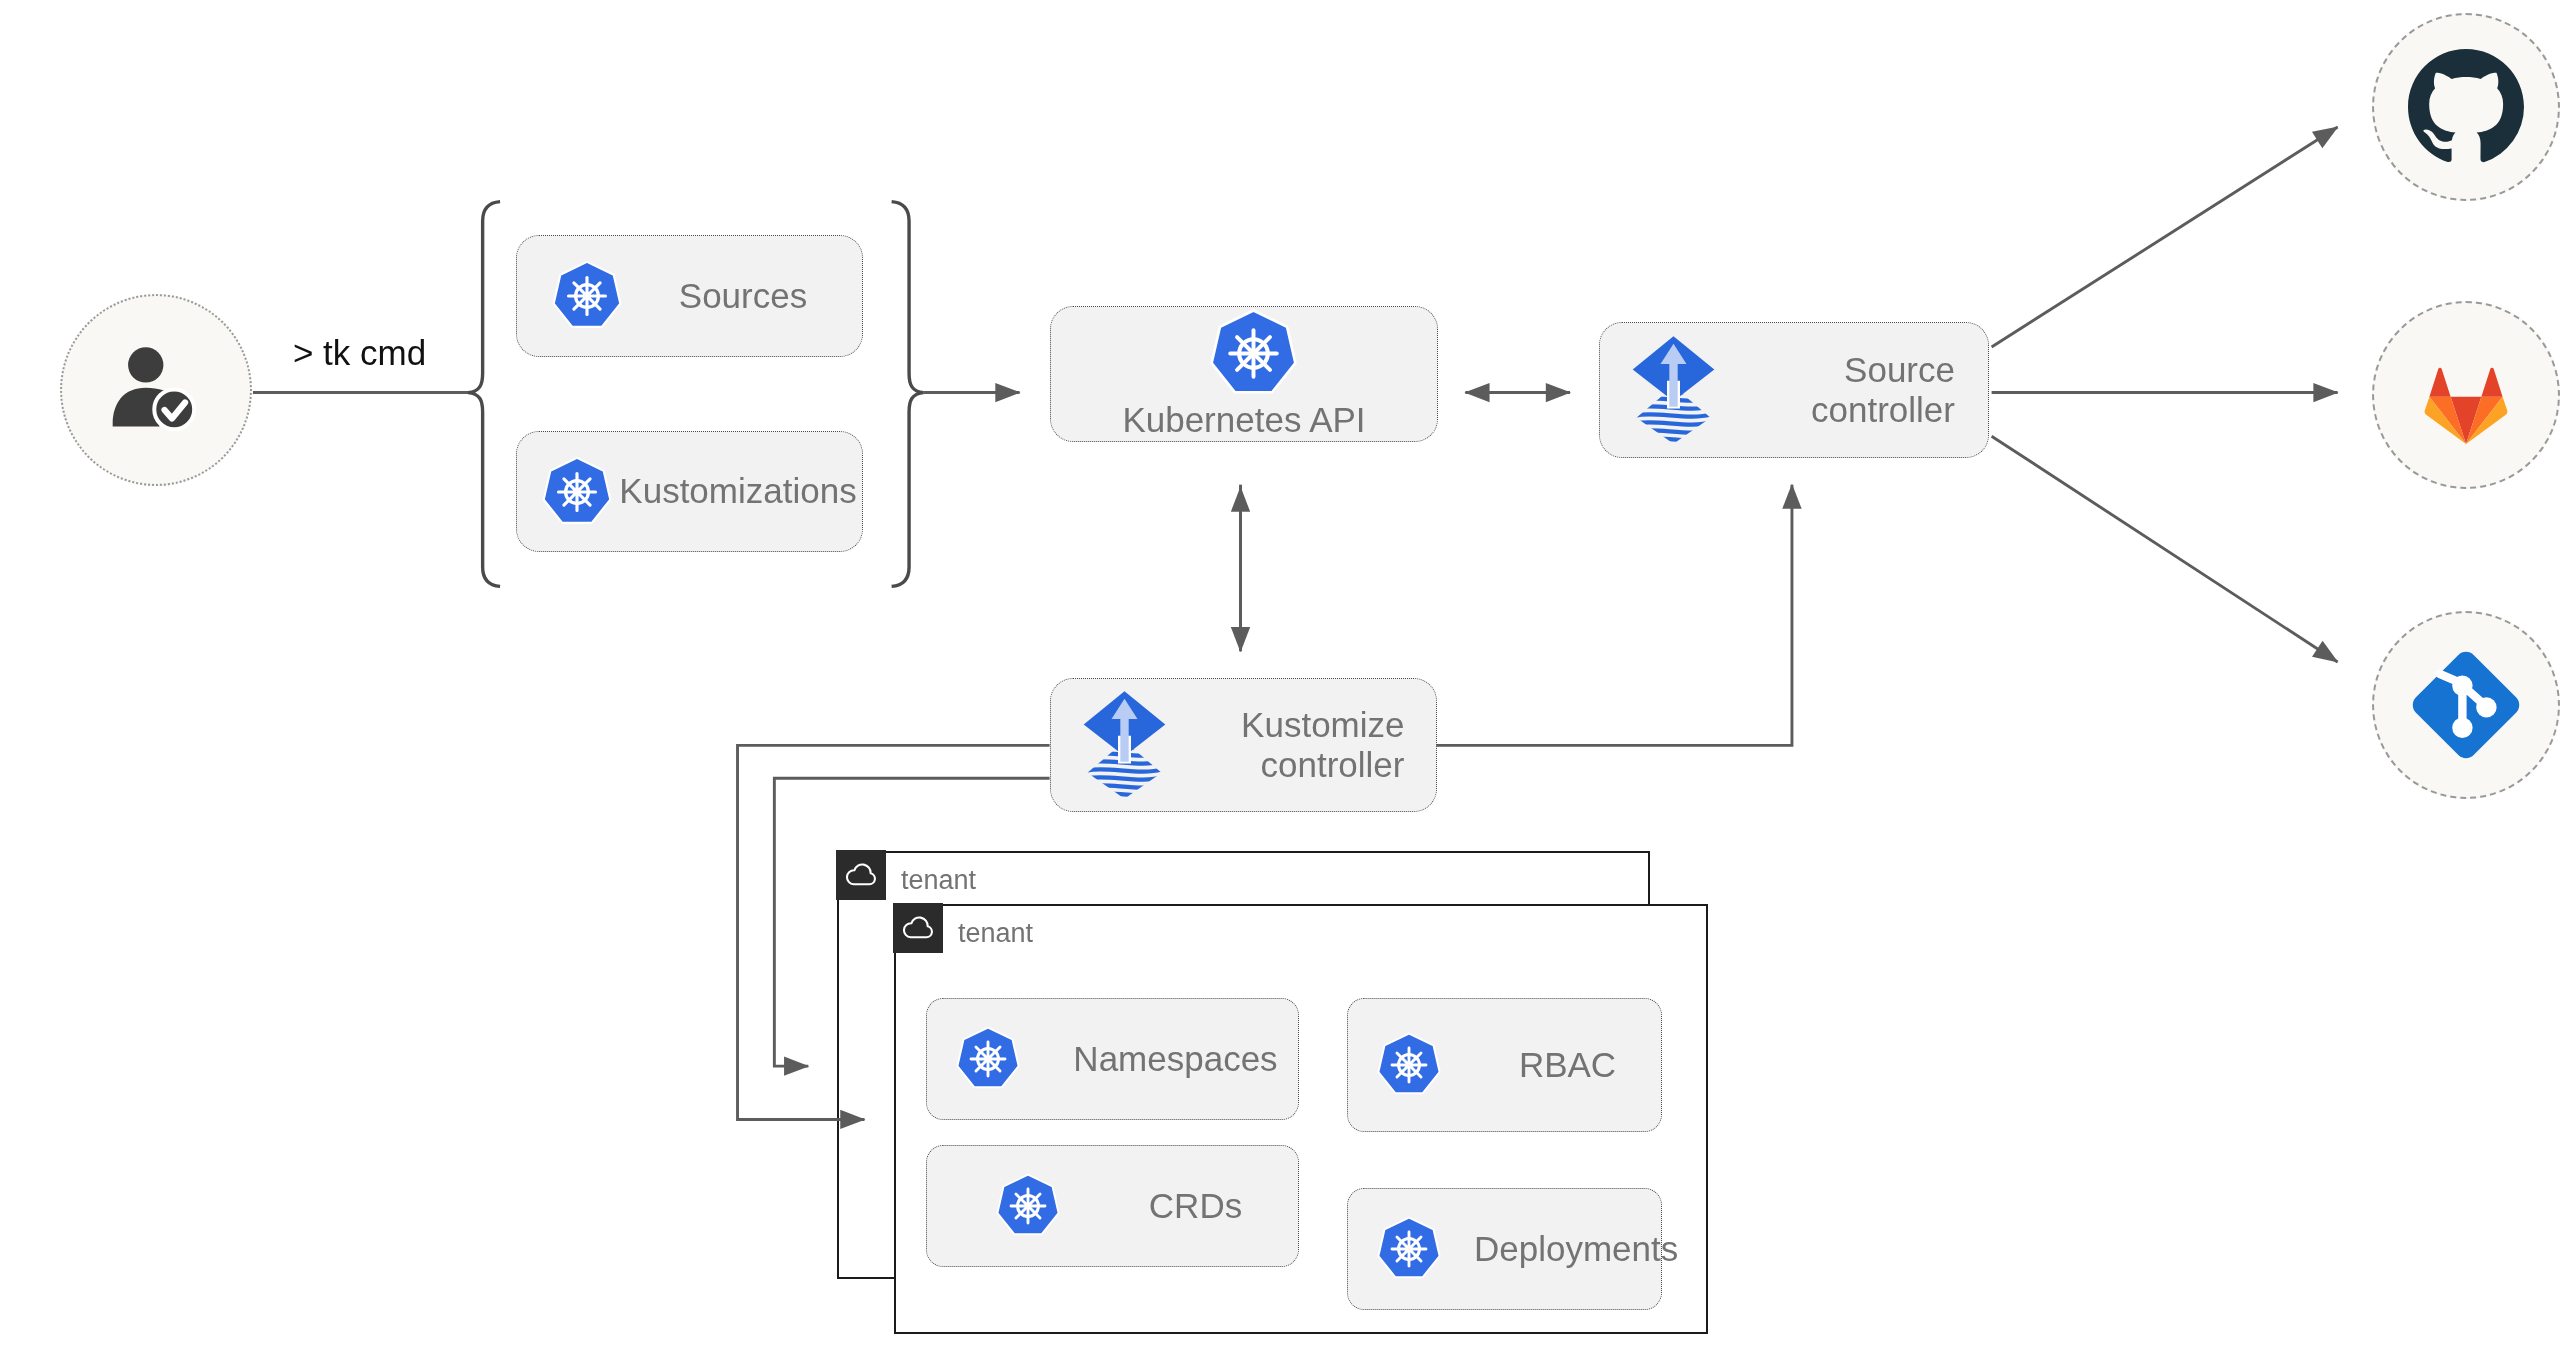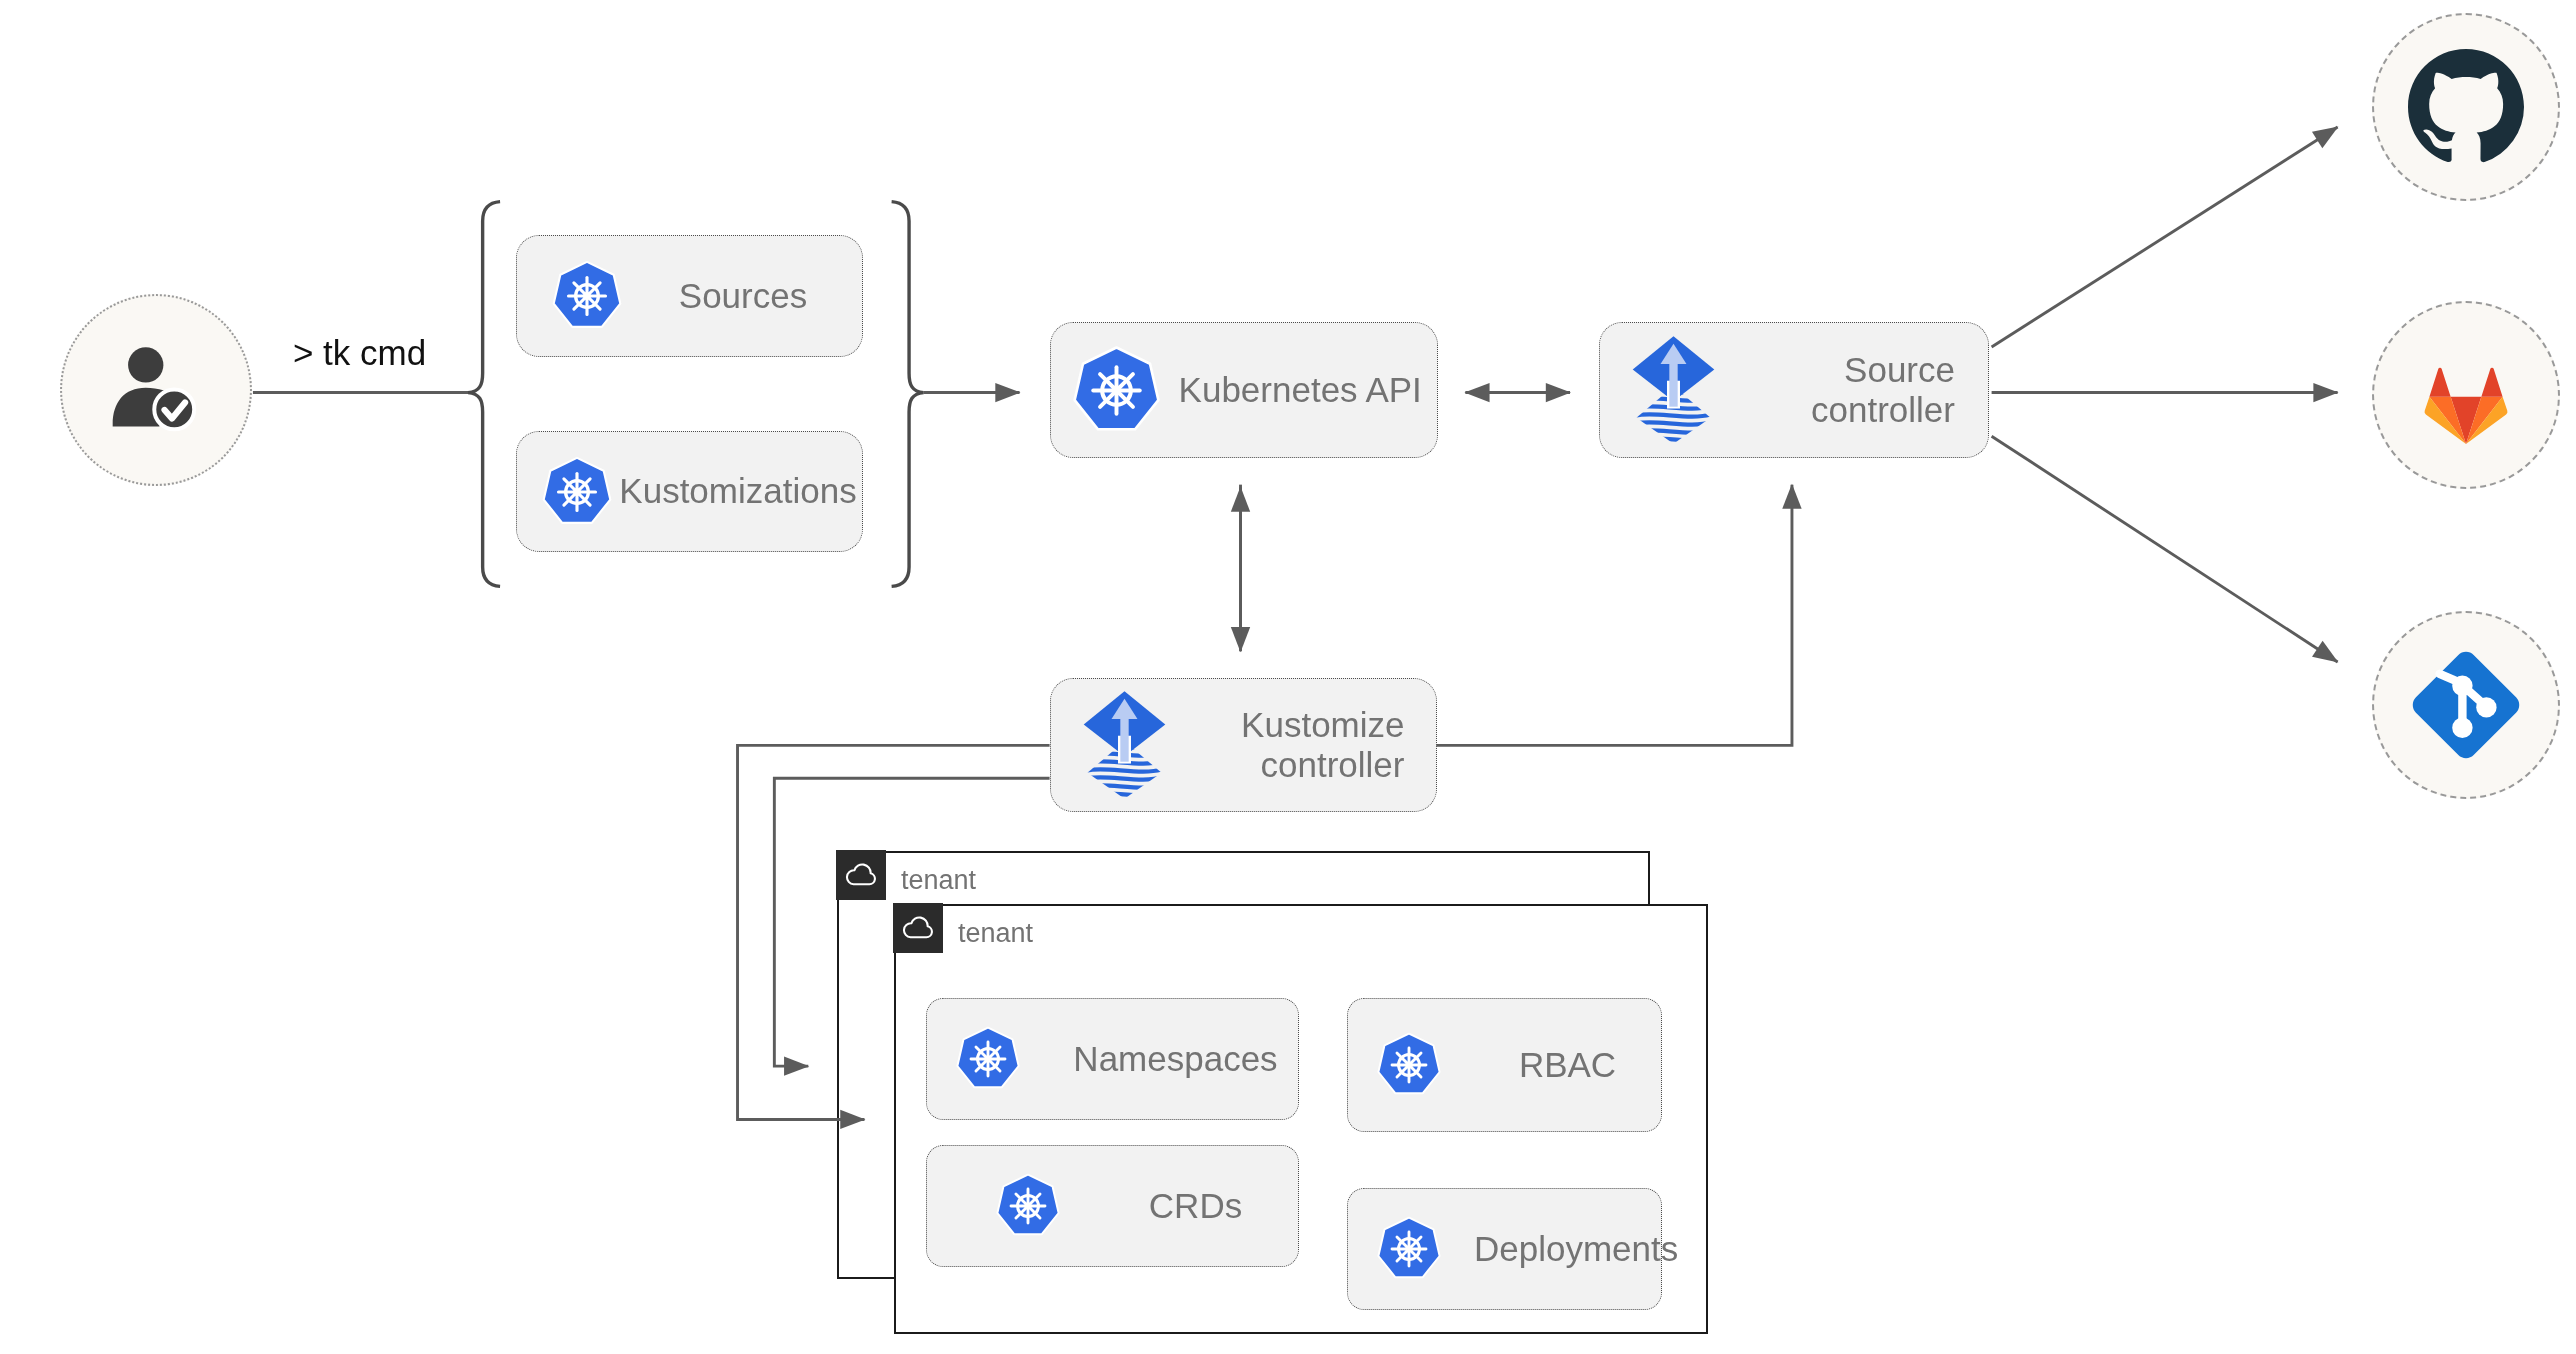--- a/index.html
+++ b/index.html
@@ -134,21 +134,21 @@
             <line x1="50" y1="52" x2="50.0" y2="26.0"></line>
             <line x1="50" y1="52" x2="68.4" y2="33.6"></line>
       </g>
       <circle cx="50" cy="52" r="16" fill="none" stroke="#fff" stroke-width="4.6"></circle>
       <circle cx="50" cy="52" r="5.5" fill="#fff"></circle>
     </svg>
       </span>
     <span class="label">Kustomizations</span>
   </div>
 
-  <div class="node" style="left:1050px;top:322px;width:388px;height:136px;">
+  <div class="node" style="left:1050px;top:306px;width:388px;height:136px;flex-direction:column;">
     <span class="icon" style="width:93px;height:93px;margin-left:19.4px;">
     <svg viewBox="0 0 100 104" width="100%" height="100%">
       <polygon points="50,4 87.5,22.1 96.8,62.7 70.8,95.3 29.2,95.3 3.2,62.7 12.5,22.1" fill="#326CE5" stroke="#fff" stroke-width="3" stroke-linejoin="round"></polygon>
       <g stroke="#fff" stroke-width="4.4" stroke-linecap="round">
         <line x1="50" y1="52" x2="76.0" y2="52.0"></line>
             <line x1="50" y1="52" x2="68.4" y2="70.4"></line>
             <line x1="50" y1="52" x2="50.0" y2="78.0"></line>
             <line x1="50" y1="52" x2="31.6" y2="70.4"></line>
             <line x1="50" y1="52" x2="24.0" y2="52.0"></line>
             <line x1="50" y1="52" x2="31.6" y2="33.6"></line>

